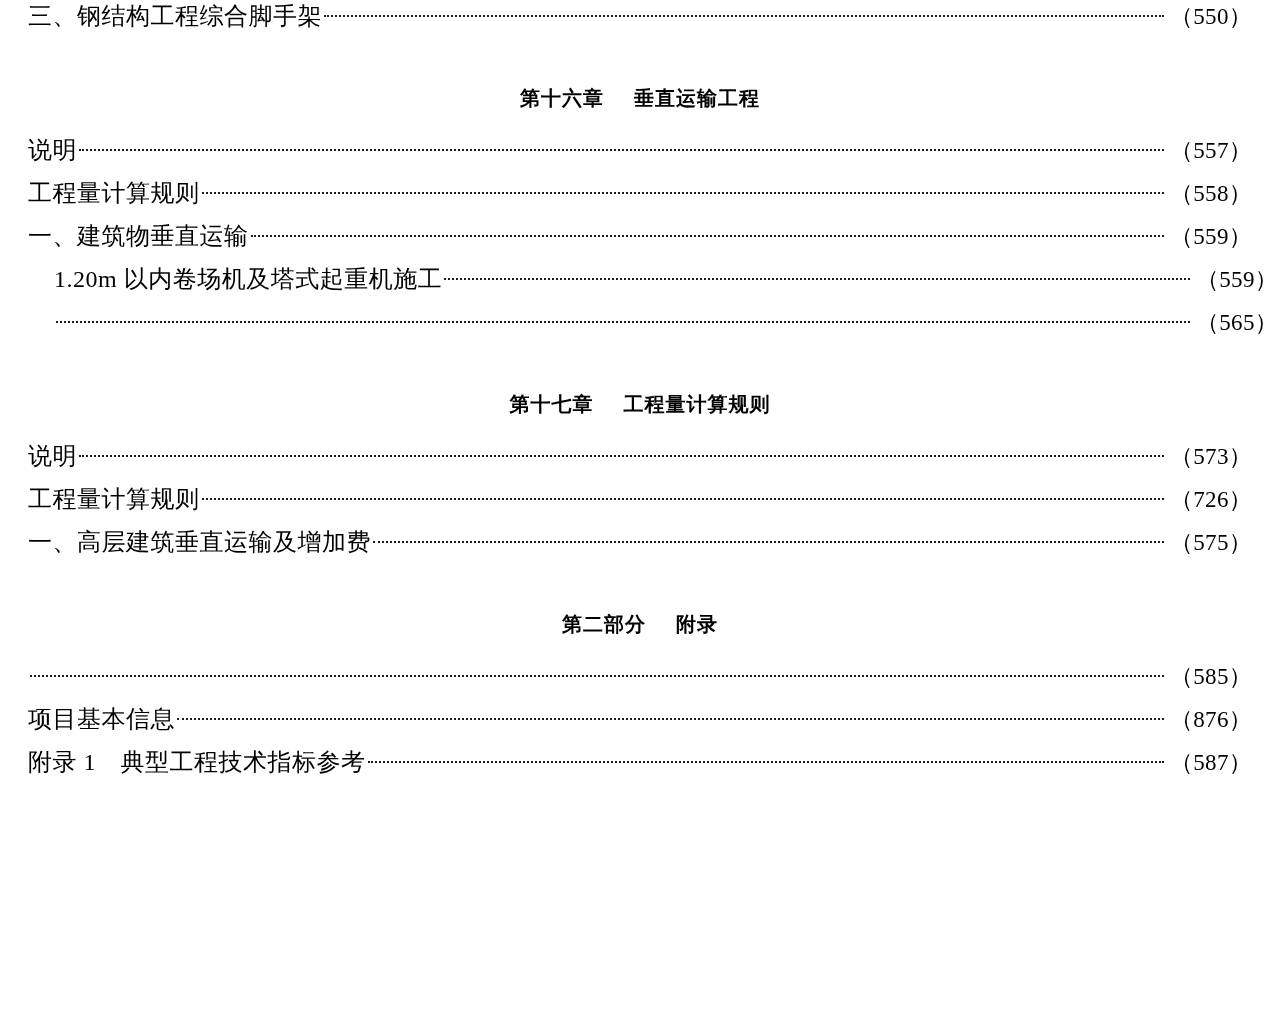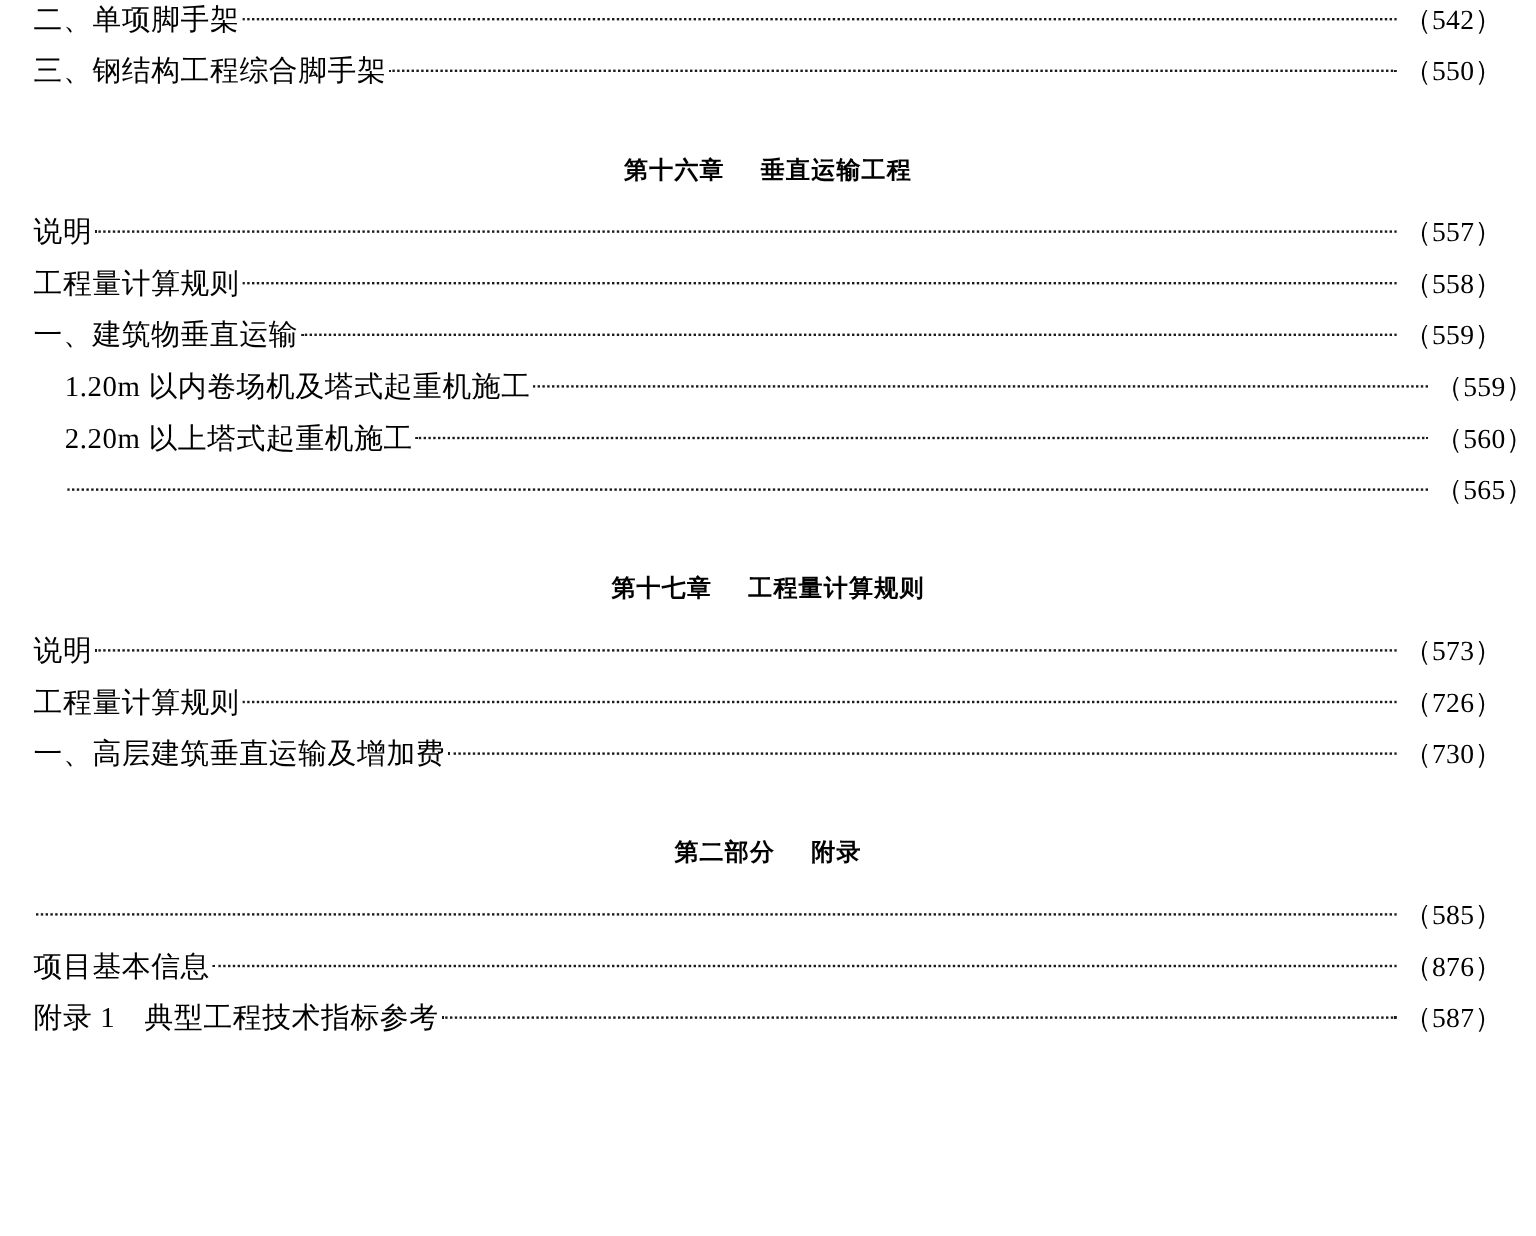--- a/index.html
+++ b/index.html
@@ -75,25 +75,20 @@
   .heading-inner { display: inline-block; }
   .heading-gap { display: inline-block; width: 30px; }
 </style>
 </head>
 <body>
 
 <div class="page">
   <div id="toc-root">
       <ul class="toc-list">
         <li class="toc-entry">
-          <span class="label">二、单项脚手架</span>
-          <span class="leader"></span>
-          <span class="pageno">（542）</span>
-        </li>
-        <li class="toc-entry">
           <span class="label">三、钢结构工程综合脚手架</span>
           <span class="leader"></span>
           <span class="pageno">（550）</span>
         </li>
       </ul>
       <div class="spacer-before-heading"></div>
       <div class="chapter-heading"><span class="heading-inner">第十六章</span><span class="heading-gap"></span><span class="heading-inner">垂直运输工程</span></div>
       <div class="spacer-after-heading"></div>
       <ul class="toc-list">
         <li class="toc-entry">
@@ -110,25 +105,20 @@
           <span class="label">一、建筑物垂直运输</span>
           <span class="leader"></span>
           <span class="pageno">（559）</span>
         </li>
         <li class="toc-entry indent-1">
           <span class="label">1.20m 以内卷场机及塔式起重机施工</span>
           <span class="leader"></span>
           <span class="pageno">（559）</span>
         </li>
         <li class="toc-entry indent-1">
-          <span class="label">2.20m 以上塔式起重机施工</span>
-          <span class="leader"></span>
-          <span class="pageno">（560）</span>
-        </li>
-        <li class="toc-entry indent-1">
           <span class="leader"></span>
           <span class="pageno">（565）</span>
         </li>
       </ul>
       <div class="spacer-before-heading"></div>
       <div class="chapter-heading"><span class="heading-inner">第十七章</span><span class="heading-gap"></span><span class="heading-inner">工程量计算规则</span></div>
       <div class="spacer-after-heading"></div>
       <ul class="toc-list">
         <li class="toc-entry">
           <span class="label">说明</span>
@@ -136,21 +126,21 @@
           <span class="pageno">（573）</span>
         </li>
         <li class="toc-entry">
           <span class="label">工程量计算规则</span>
           <span class="leader"></span>
           <span class="pageno">（726）</span>
         </li>
         <li class="toc-entry">
           <span class="label">一、高层建筑垂直运输及增加费</span>
           <span class="leader"></span>
-          <span class="pageno">（730）</span>
+          <span class="pageno">（575）</span>
         </li>
       </ul>
       <div class="spacer-before-heading"></div>
       <div class="chapter-heading"><span class="heading-inner">第二部分</span><span class="heading-gap"></span><span class="heading-inner">附录</span></div>
       <div class="spacer-after-heading"></div>
       <ul class="toc-list">
         <li class="toc-entry">
           <span class="leader"></span>
           <span class="pageno">（585）</span>
         </li>

